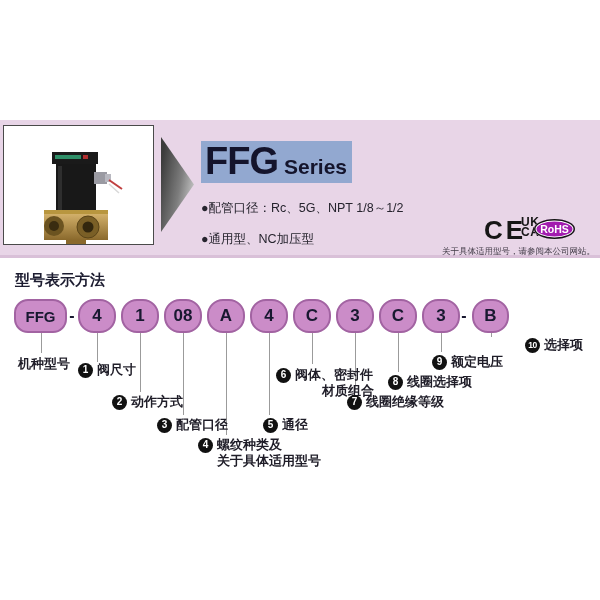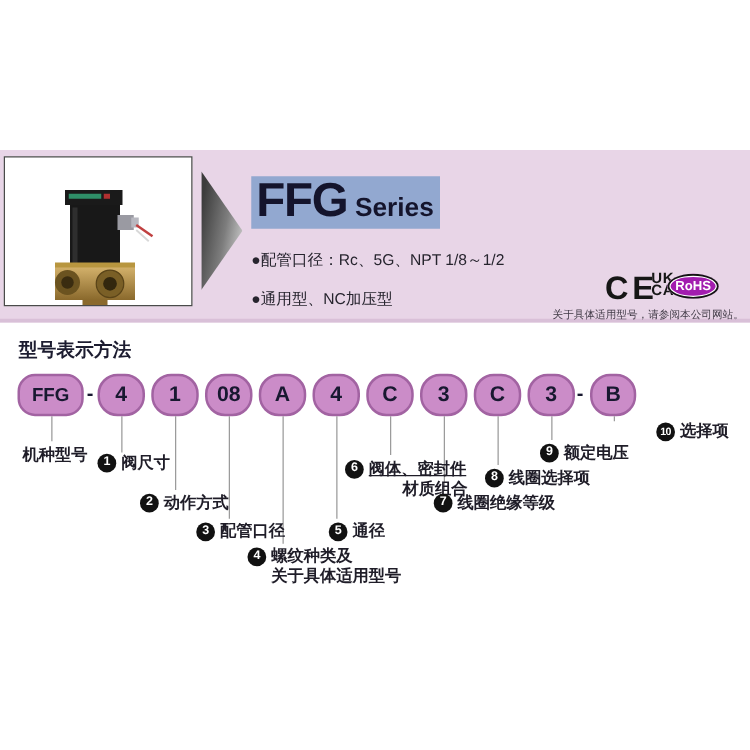--- a/index.html
+++ b/index.html
@@ -225,21 +225,21 @@
   </div>
 
   <div class="callout" style="left:263px;top:417px;">
     <span class="badge">5</span>
     <span>通径</span>
   </div>
 
   <div class="callout" style="left:276px;top:367px;">
     <span class="badge">6</span>
     <span>
-      <span style="display:block;text-decoration:underline;">阀体、密封件</span>
+      <span style="display:block;">阀体、密封件</span>
       <span style="display:block;margin-left:27px;">材质组合</span>
     </span>
   </div>
 
   <div class="callout" style="left:347px;top:394px;">
     <span class="badge">7</span>
     <span>线圈绝缘等级</span>
   </div>
 
   <div class="callout" style="left:388px;top:374px;">

